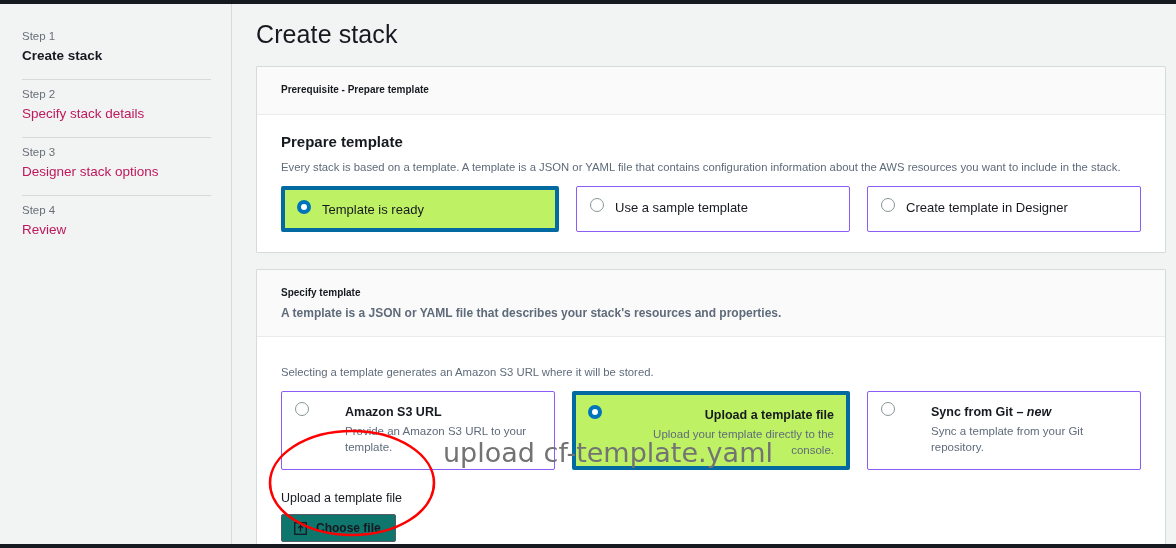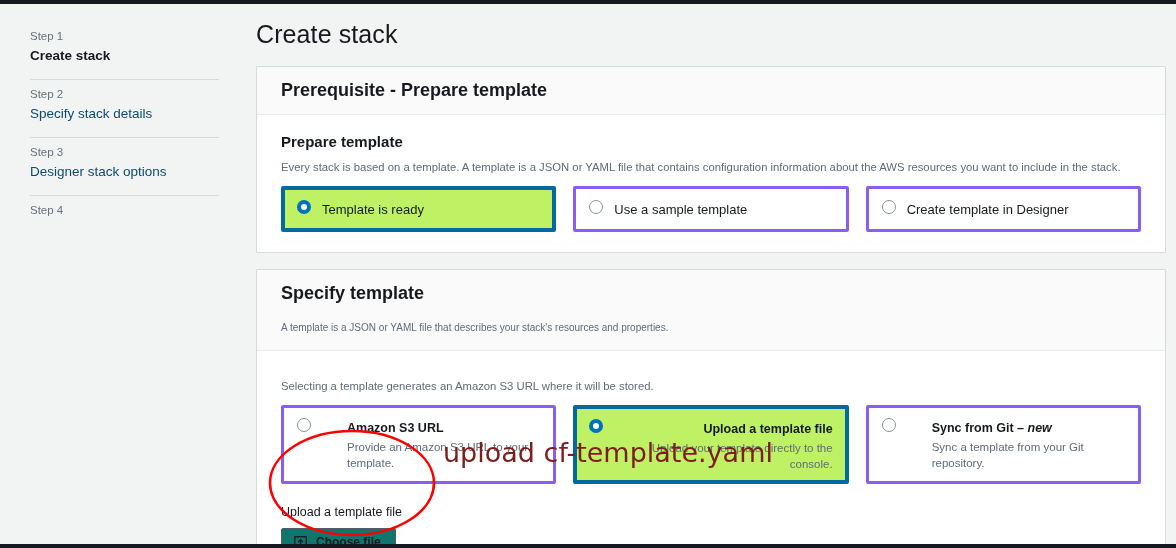--- a/index.html
+++ b/index.html
@@ -17,28 +17,27 @@
     border-top: 4px solid #16191f;
     border-bottom: 4px solid #16191f;
   }
   
   #sidebar {
     position: absolute; left: 0; top: 0;
     width: 232px; height: 540px;
     background: #f2f3f3;
     border-right: 1px solid #d5dbdb;
     padding: 14px 20px 0 22px;
-    margin-left: 8px;
   }
   .wiz-step { padding: 10px 0 14px 0; }
   .wiz-step + .wiz-step { border-top: 1px solid #d5dbdb; padding-top: 6px; }
   .step-num {
     font-size: 11.5px; color: #687078; line-height: 16px; margin-bottom: 3px;
   }
-  .step-label { font-size: 13.5px; color: #0c4a6e; line-height: 18px; }
+  .step-label { font-size: 13.5px; color: #be185d; line-height: 18px; }
   .step-label.current { font-weight: bold; color: #16191f; }
   
   #main {
     position: absolute; left: 232px; top: 0;
     width: 944px; height: 540px;
     background: #f2f3f3;
     padding: 14px 10px 0 24px;
   }
   #page-title {
     font-size: 25px; color: #16191f; line-height: 32px;
@@ -49,37 +48,37 @@
     border: 1px solid #d5dbdb;
     border-radius: 1px;
     margin-bottom: 16px;
   }
   .card-header {
     background: #fafafa;
     border-bottom: 1px solid #e9ebed;
     padding: 13px 24px 14px 24px;
   }
   .card-header .title {
-    font-size: 18px; font-weight: bold; color: #16191f; line-height: 20px;
+    font-size: 10px; font-weight: bold; color: #16191f; line-height: 20px;
   }
   .card-header .subtitle {
-    font-size: 10px; color: #5f6b7a; line-height: 17px; margin-top: 16px;
+    font-size: 12px; color: #5f6b7a; line-height: 17px; margin-top: 2px; font-weight: bold;
   }
   .card-body { padding: 18px 24px 20px 24px; background: #ffffff; }
   .field-label {
     font-size: 15px; font-weight: bold; color: #16191f; line-height: 17px;
   }
   .field-desc {
     font-size: 11.3px; color: #5f6b7a; line-height: 16px; margin-top: 9px;
   }
   
   .tile-row { display: flex; gap: 17px; margin-top: 11px; }
   .tile {
     flex: 1 1 0;
-    border: 3px solid #8b5cf6;
+    border: 1px solid #8b5cf6;
     border-radius: 2px;
     background: #ffffff;
     padding: 9px 13px 9px 13px;
     display: flex; align-items: flex-start; gap: 11px;
     min-height: 34px;
   }
   .tile.two-line { padding: 8px 13px 9px 13px; gap: 36px; }
   .tile.selected {
     border: 4px solid #0369a1;
     background: #bef264;
@@ -114,21 +113,21 @@
   }
   .upload-icon { width: 13px; height: 13px; display: block; }
   
   #annot-circle {
     position: absolute; left: 266px; top: 424px;
     width: 172px; height: 110px;
     pointer-events: none;
   }
   #annot-text {
     position: absolute; left: 443px; top: 432px;
-    font-size: 27px; color: #7f1d1d; line-height: 34px;
+    font-size: 27px; color: #737373; line-height: 34px;
     font-family: "DejaVu Sans", sans-serif; font-weight: 400;
     white-space: nowrap;
   }
 </style>
 </head>
 <body>
 
 <div id="page">
 
   <div id="sidebar">
@@ -143,20 +142,21 @@
       <div class="step-label">Specify stack details</div>
     </div>
 
     <div class="wiz-step">
       <div class="step-num">Step 3</div>
       <div class="step-label">Designer stack options</div>
     </div>
 
     <div class="wiz-step">
       <div class="step-num">Step 4</div>
+      <div class="step-label">Review</div>
     </div>
 
   </div>
 
   <div id="main">
 
     <h1 id="page-title">Create stack</h1>
 
     <div class="card">
       <div class="card-header">

